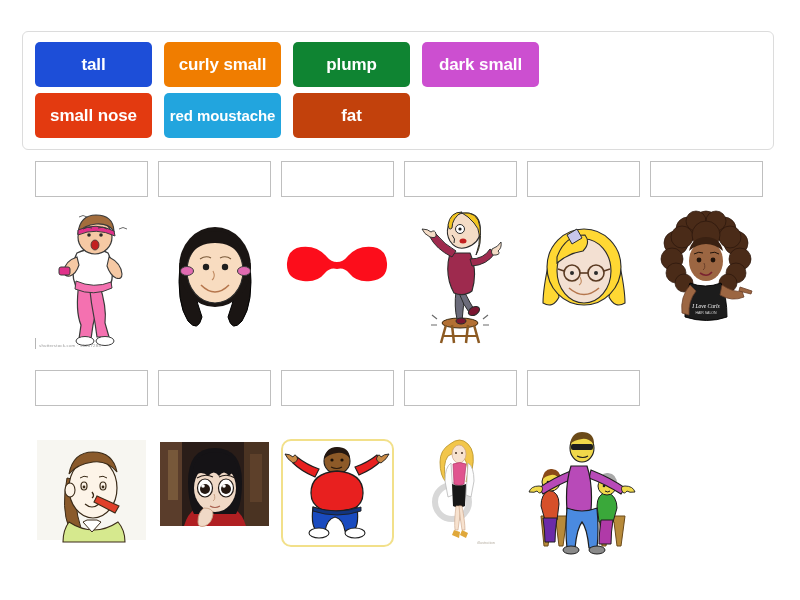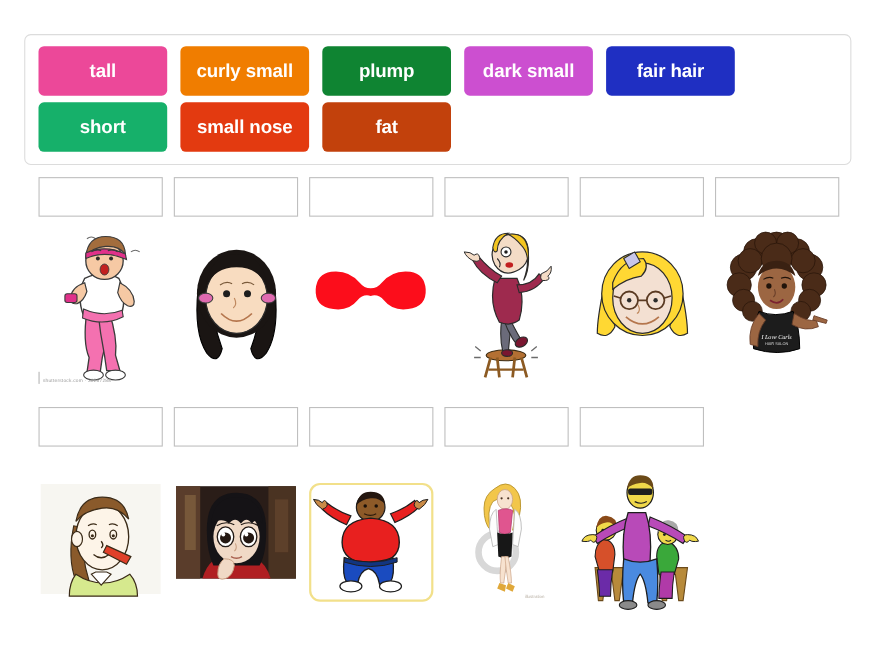--- a/index.html
+++ b/index.html
@@ -120,30 +120,29 @@
   }
 </style>
 </head>
 <body>
 
 <div id="app">
 
   <div class="word-bank">
 
     <div class="bank-row">
-      <div class="tile" style="background-color: #ec4899;">tall</div>
+      <div class="tile" style="background-color: #1d4ed8;">tall</div>
       <div class="tile" style="background-color: rgb(240, 125, 0);">curly small</div>
       <div class="tile" style="background-color: rgb(15, 132, 50); text-align: center;">plump</div>
       <div class="tile" style="background-color: rgb(204, 79, 208);">dark small</div>
-      <div class="tile" style="background-color: rgb(31, 47, 194);">fair hair</div>
     </div>
 
     <div class="bank-row">
-      <div class="tile" style="background-color: rgb(22, 176, 106);">short</div>
       <div class="tile" style="background-color: rgb(227, 58, 16);">small nose</div>
+      <div class="tile small-text" style="background-color: rgb(34, 165, 222);">red moustache</div>
       <div class="tile" style="background-color: #c2410c;">fat</div>
       <div class="tile-spacer"></div>
     </div>
 
   </div>
 
   <div class="dropzone-row" style="top:161px;">
     <div class="dropzone"></div>
     <div class="dropzone"></div>
     <div class="dropzone"></div>

